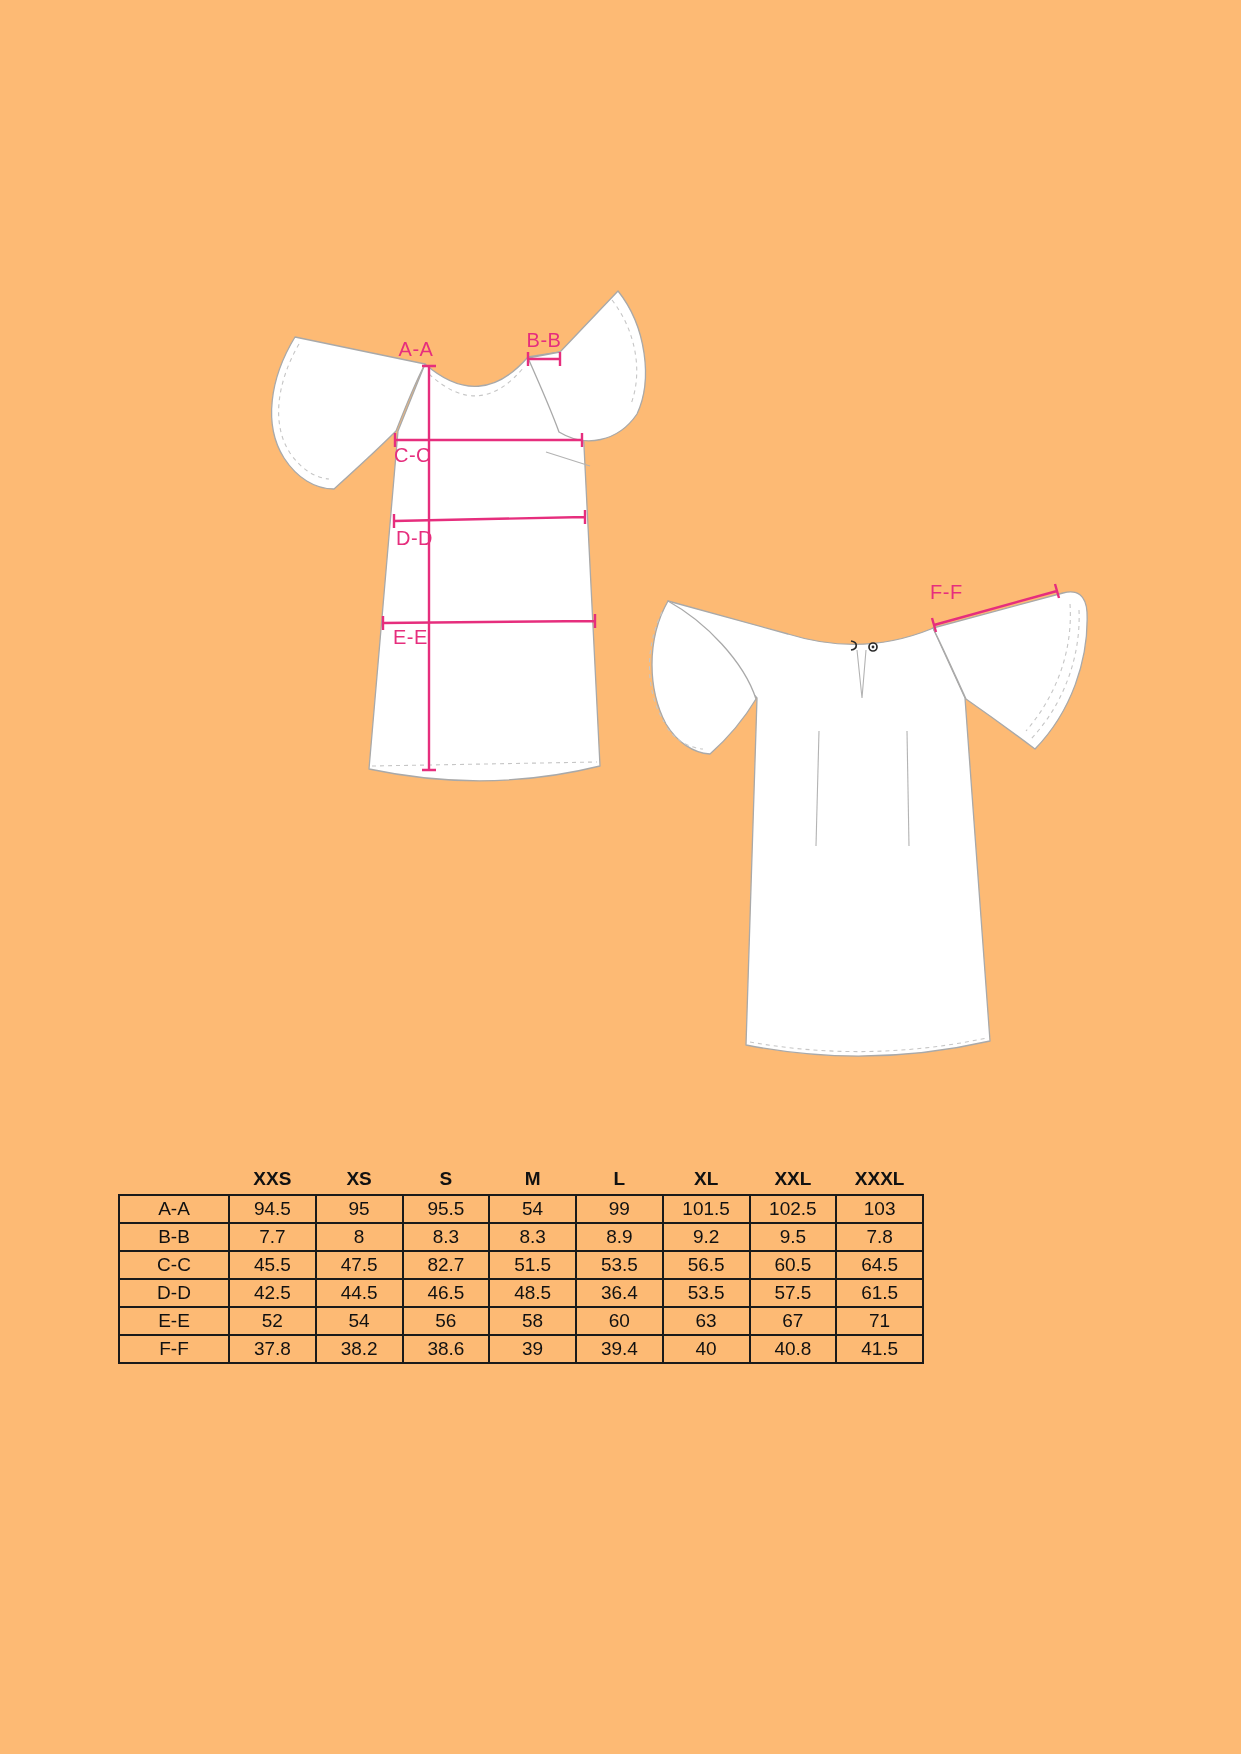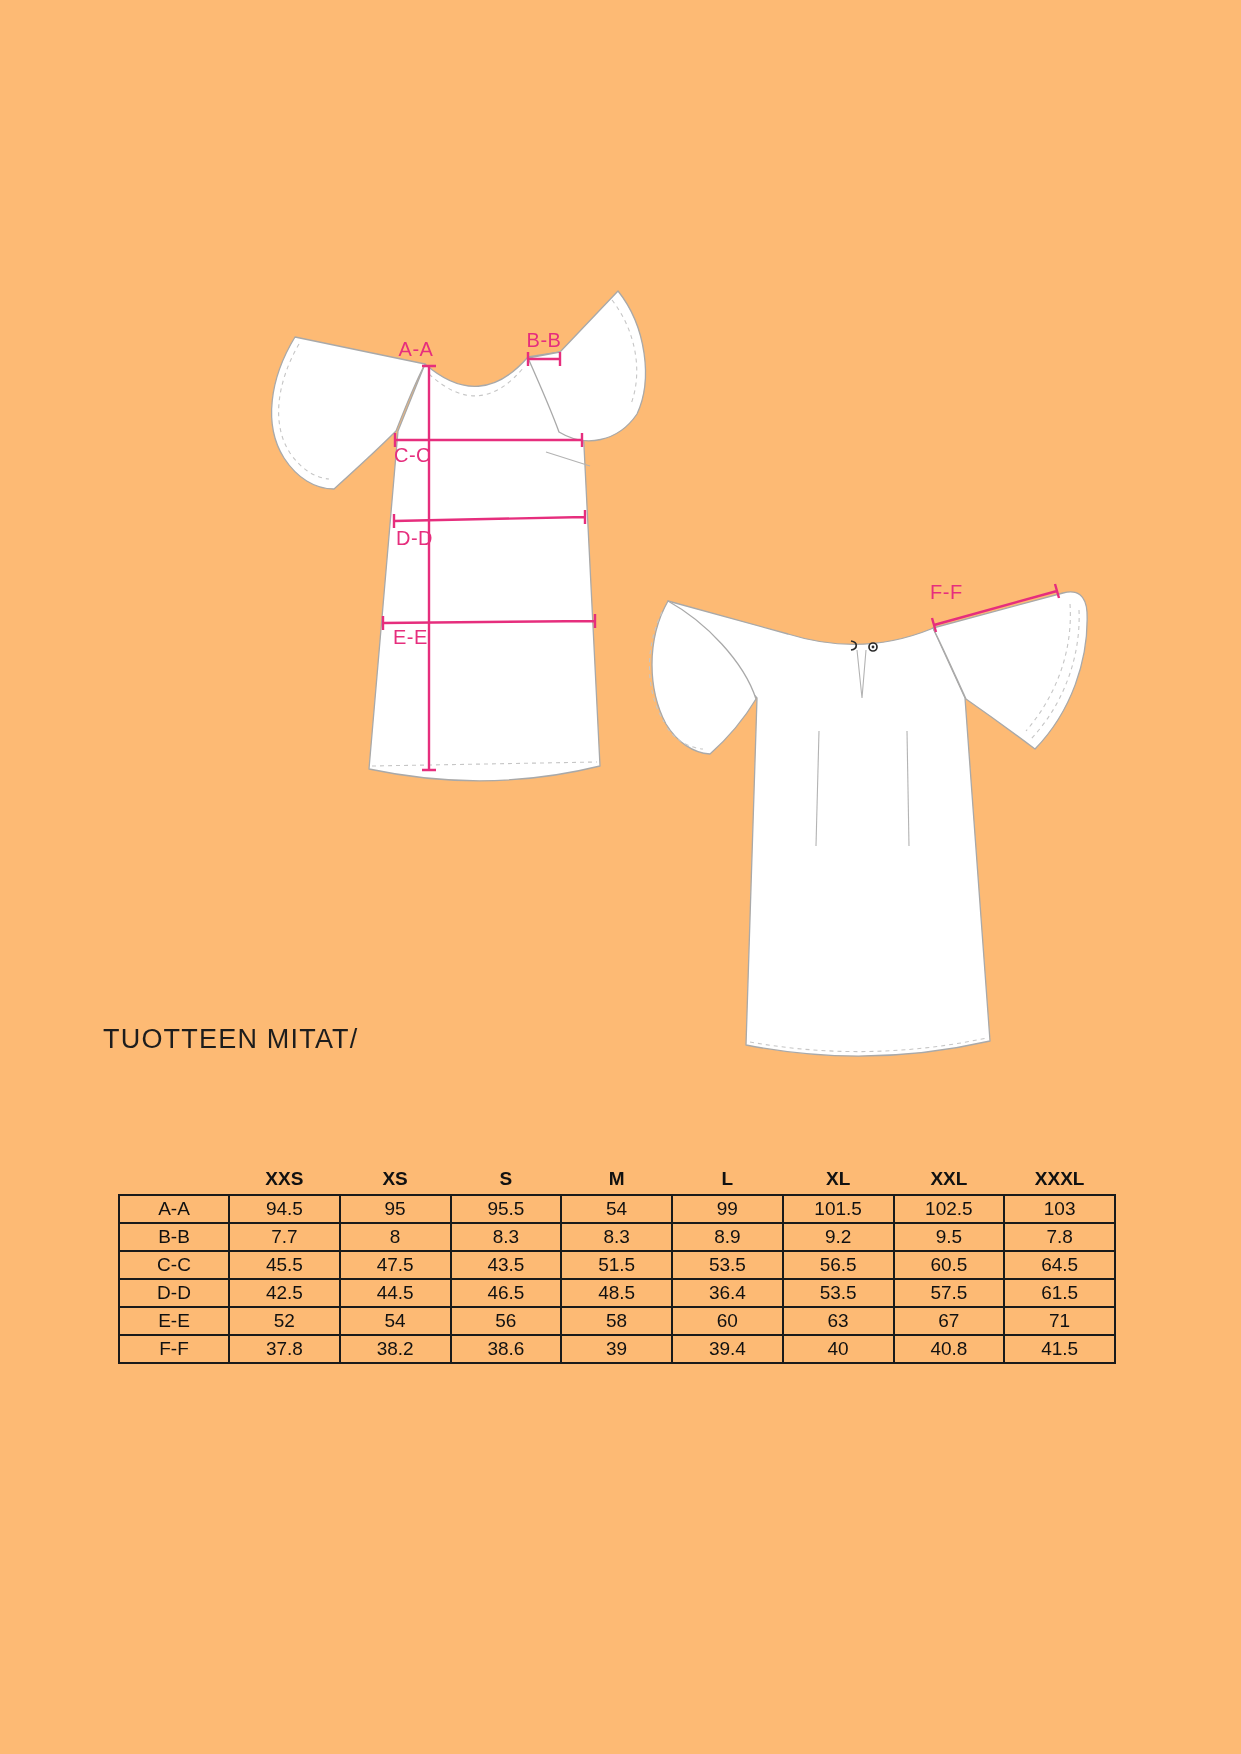--- a/index.html
+++ b/index.html
@@ -35,21 +35,21 @@
     font-size:27px;
     font-weight:300;
     letter-spacing:1.2px;
     line-height:31px;
     white-space:nowrap;
   }
 
   
   .size-table{
     position:absolute;left:118px;top:1158px;
-    width:998px;
+    width:806px;
     border-collapse:collapse;
     table-layout:fixed;
     color:#111111;
     font-size:19px;
   }
   .size-table thead th{
     border:none;
     font-weight:bold;
     height:32px;
     text-align:center;
@@ -133,21 +133,20 @@
     </g>
 
     <g>
 
       <path class="measure" d="M934,625 L1057,591 M932,618 L936,632 M1055,584 L1059,598"></path>
       <text class="measure-label" x="930" y="599">F-F</text>
     </g>
   </svg>
 
   <div class="title-block">
-    <div>TUOTTEEN MITAT/</div>
   </div>
 
   <table class="size-table">
     <colgroup>
       <col class="label-col">
       <col>
         <col>
         <col>
         <col>
         <col>
@@ -188,21 +187,21 @@
         <td>8.3</td>
         <td>8.9</td>
         <td>9.2</td>
         <td>9.5</td>
         <td>7.8</td>
       </tr>
       <tr>
         <th>C-C</th>
         <td>45.5</td>
         <td>47.5</td>
-        <td>43.5</td>
+        <td>82.7</td>
         <td>51.5</td>
         <td>53.5</td>
         <td>56.5</td>
         <td>60.5</td>
         <td>64.5</td>
       </tr>
       <tr>
         <th>D-D</th>
         <td>42.5</td>
         <td>44.5</td>

